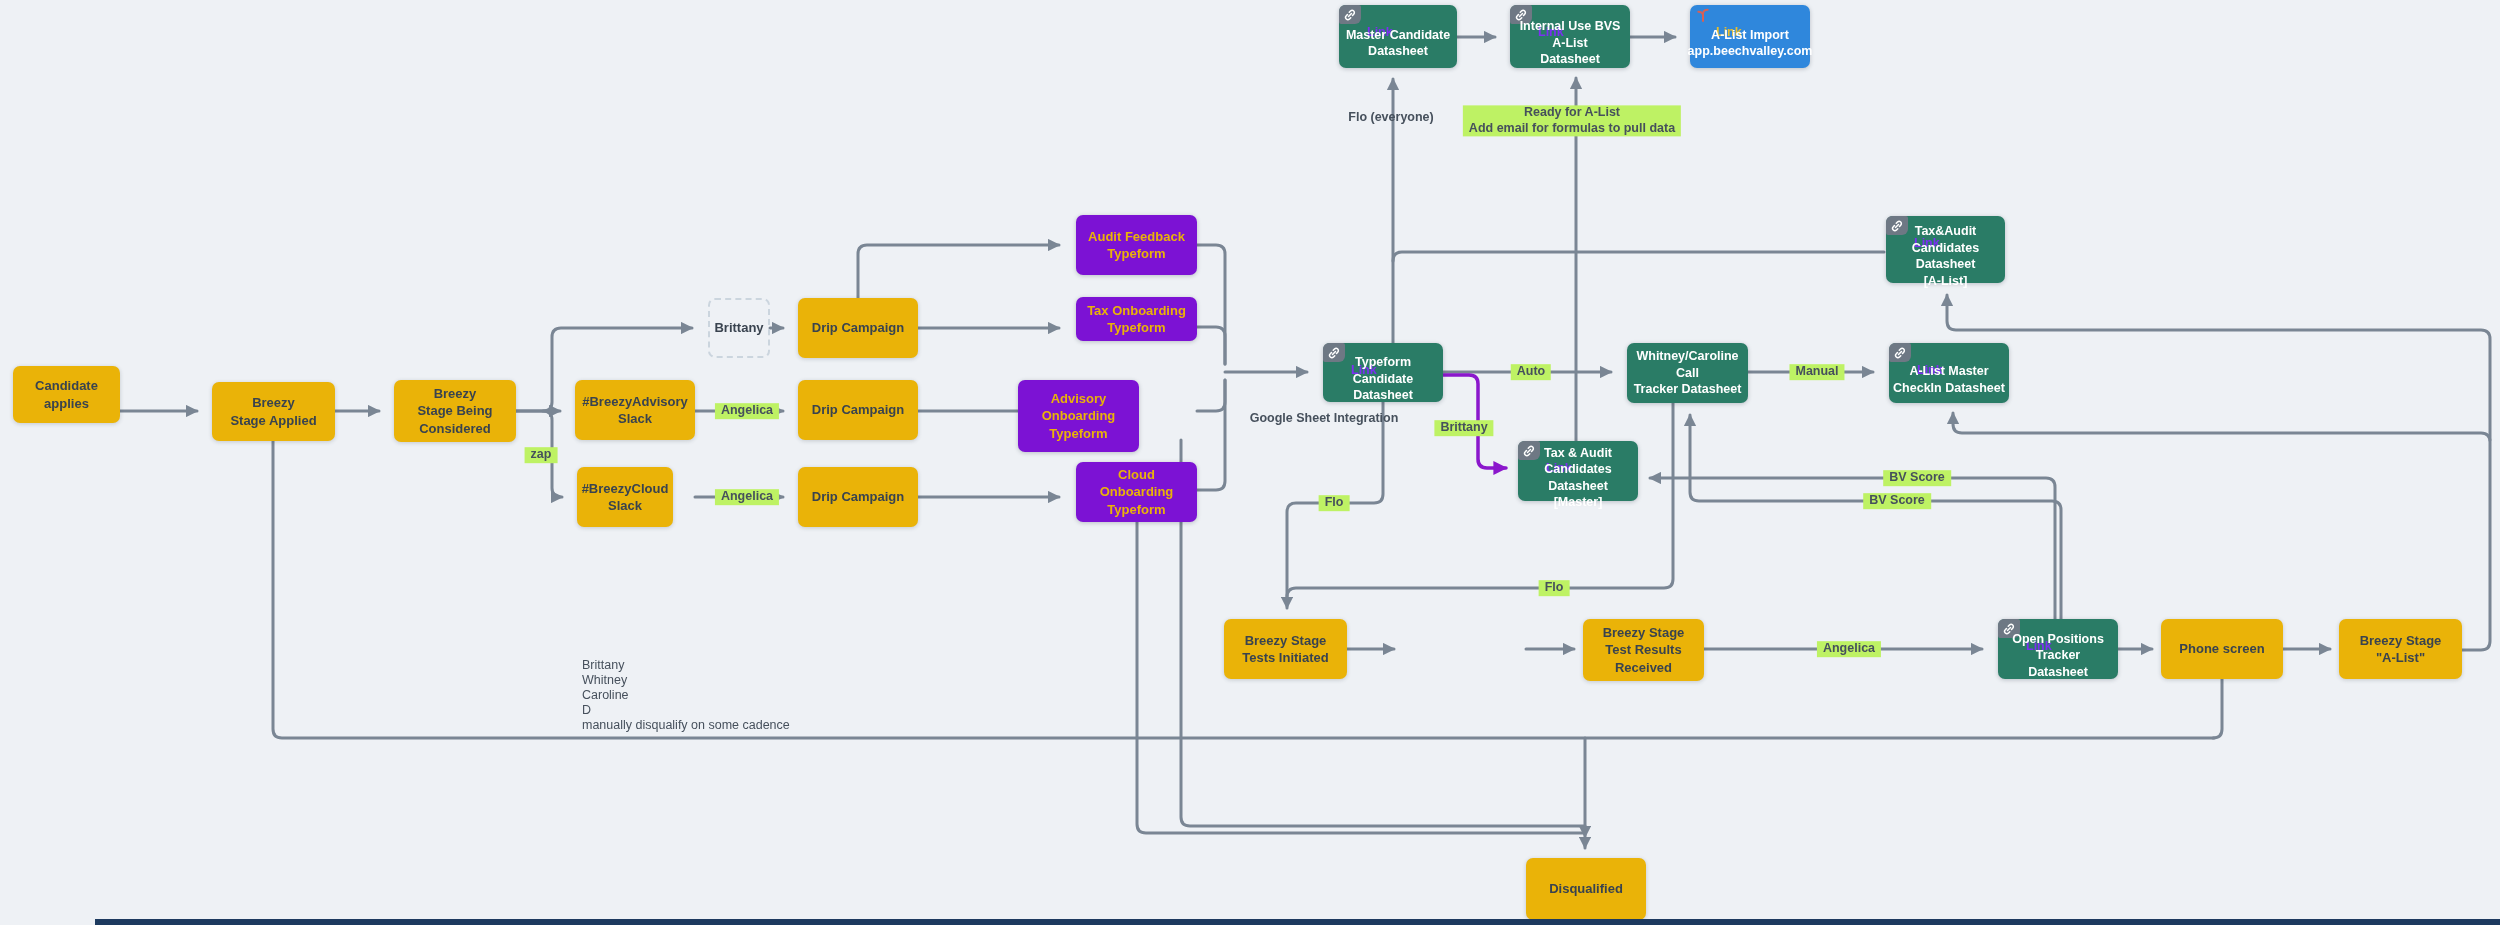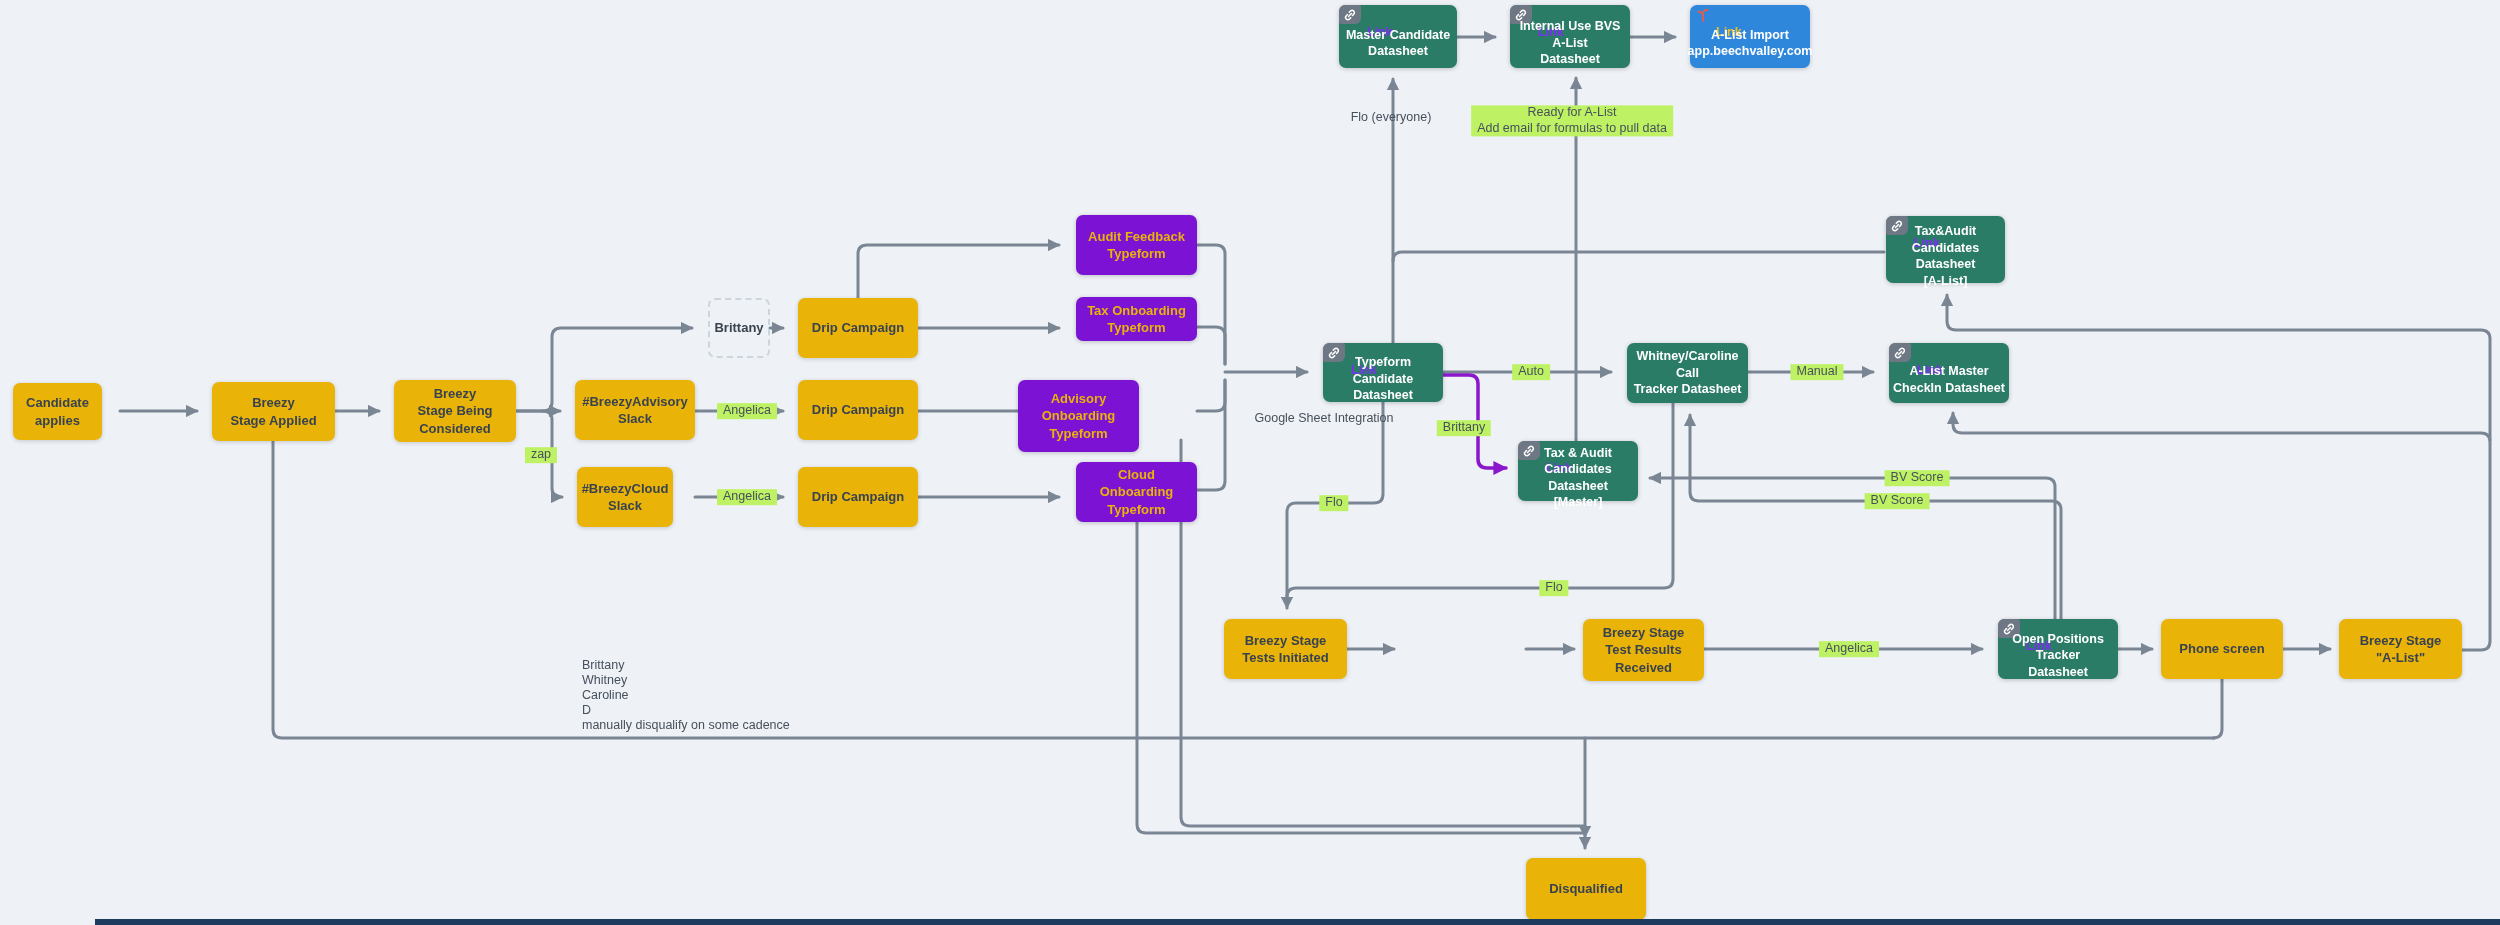--- a/index.html
+++ b/index.html
@@ -19,21 +19,21 @@
   .blue{background:#2F87DC;box-shadow:0 1px 4px rgba(31,45,61,.25);}
   .haslink .nlabel{padding-top:15px;}
 
   .badge{position:absolute;left:0;top:0;width:22px;height:19px;background:#6E7884;
     border-radius:6px 2px 6px 2px;display:flex;align-items:center;justify-content:center;}
   .linktext{position:absolute;left:28px;top:20px;font-size:12.5px;font-weight:700;
     color:#7B2FF2;cursor:pointer;}
   .linktext.yellow{color:#E9BE2B;left:26px;}
   .importicon{position:absolute;left:5px;top:2px;width:16px;height:16px;}
 
-  .elabel{position:absolute;transform:translate(-50%,-50%);font-size:12.5px;font-weight:400;
+  .elabel{position:absolute;transform:translate(-50%,-50%);font-size:12.5px;font-weight:700;
     color:#46505C;white-space:pre-line;text-align:center;line-height:1.25;}
   .elabel.bg{background:#bef264;padding:0 6px;}
   .note{position:absolute;font-size:12.5px;font-weight:500;color:#46505C;
     white-space:pre-line;line-height:1.2;}
   .bottombar{position:absolute;left:95px;top:919px;width:2405px;height:6px;background:#1D3A5F;}
 </style>
 </head>
 <body>
 
 <div id="canvas">
@@ -89,21 +89,21 @@
       <path d="M1137,522 V824 Q1137,833 1146,833 H1585"></path>
       <path d="M1585,738 V828"></path>
       <path d="M1585,830 V837" marker-end="url(#ar)"></path>
       <path d="M1585,841 V848" marker-end="url(#ar)"></path>
     </g>
     <g fill="none" stroke="#8B17CC" stroke-width="3.5" stroke-linecap="round" stroke-linejoin="round">
       <path d="M1443,375 H1469 Q1478,375 1478,384 V459 Q1478,468 1487,468 H1506" marker-end="url(#arp)"></path>
     </g>
   </svg>
 
-  <div class="node white" style="left:13px;top:383px;width:89px;height:57px">
+  <div class="node white" style="left:13px;top:366px;width:107px;height:57px">
     <div class="nlabel">Candidate applies</div>
   </div>
   <div class="node white" style="left:212px;top:382px;width:123px;height:59px">
     <div class="nlabel">Breezy
 Stage Applied</div>
   </div>
   <div class="node white" style="left:394px;top:380px;width:122px;height:62px">
     <div class="nlabel">Breezy
 Stage Being
 Considered</div>

